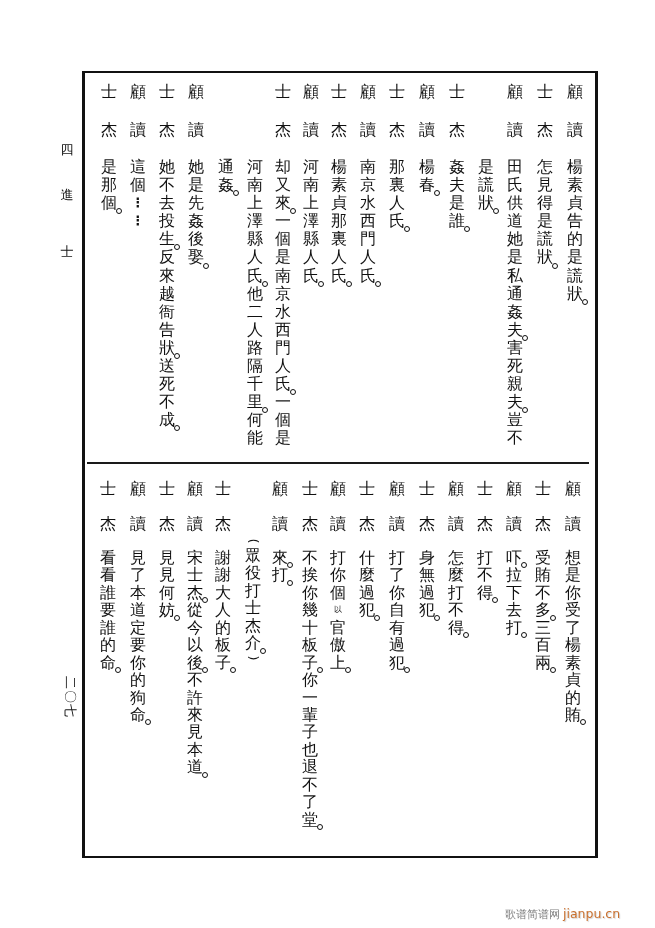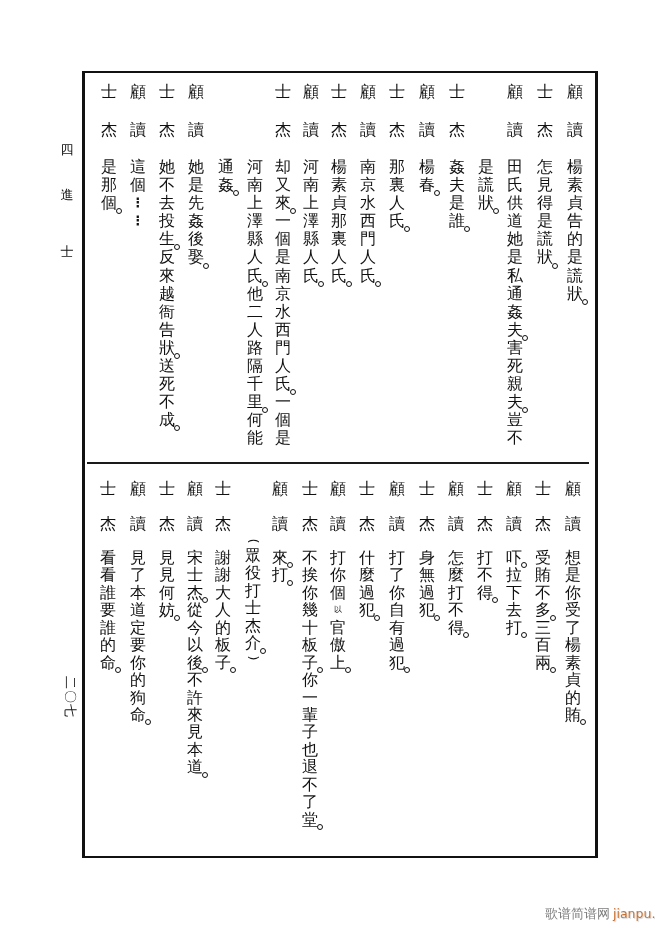--- a/index.html
+++ b/index.html
@@ -49,21 +49,21 @@
   .ch.el { font-family: "DejaVu Sans", sans-serif; font-size: 13px; font-weight: bold; }
   .ch.sm { font-size: 8px; }
   .pt {
     position: absolute; right: -4px; bottom: -2px; width: 4px; height: 4px;
     border: 1.3px solid #111; border-radius: 50%;
   }
   .wm {
     position: absolute; left: 505px; top: 903px; white-space: nowrap;
     font-family: "DejaVu Sans", sans-serif;
   }
-  .wm-cn { color: #7d7d7d; font-size: 13px; margin-left: 40px; }
+  .wm-cn { color: #7d7d7d; font-size: 11px; }
   .wm-en { color: #c9702e; font-size: 12.5px; text-shadow: 1px 1px 1px rgba(0,0,0,0.18); margin-left: 3px; }
 </style>
 </head>
 <body>
 
 <span class="side" style="top:142px">四</span>
 <span class="side" style="top:187px">進</span>
 <span class="side" style="top:244px">士</span>
 <span class="pageno">二〇七</span>
 

